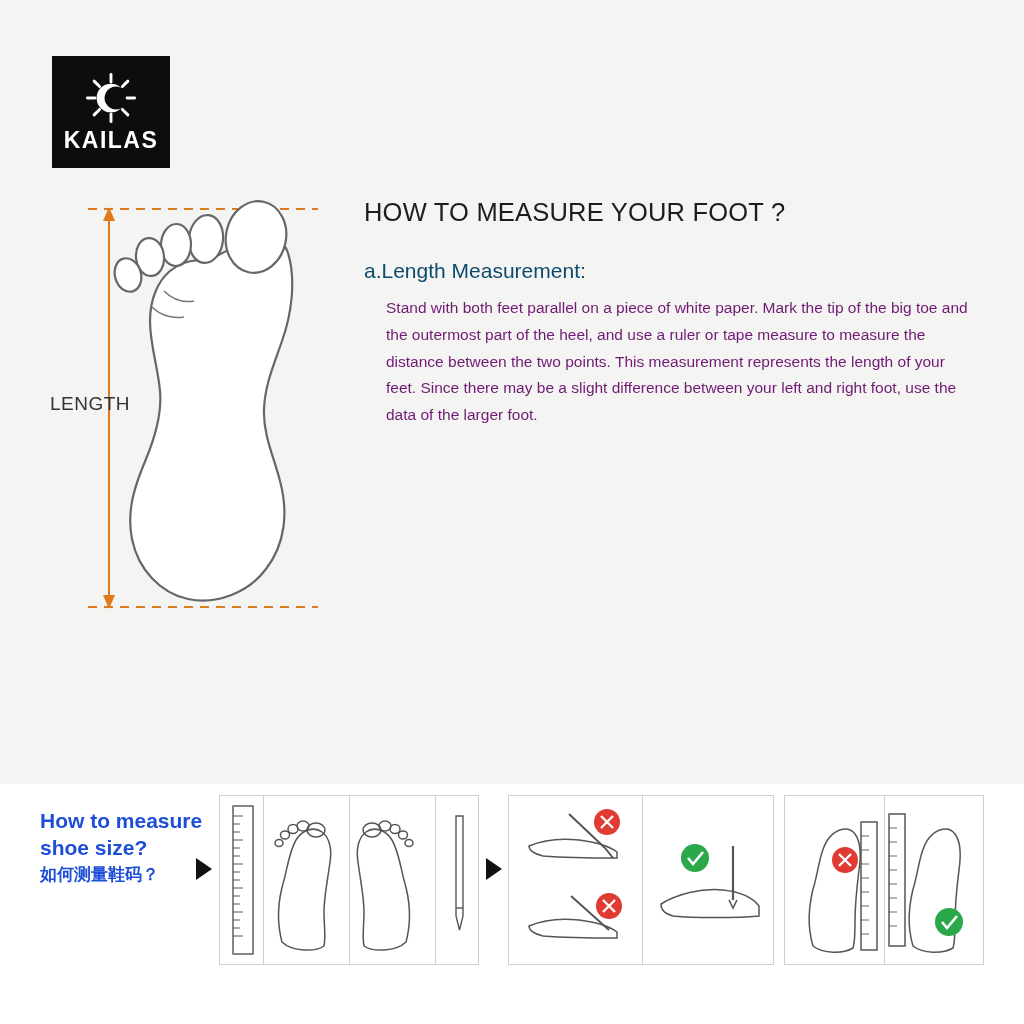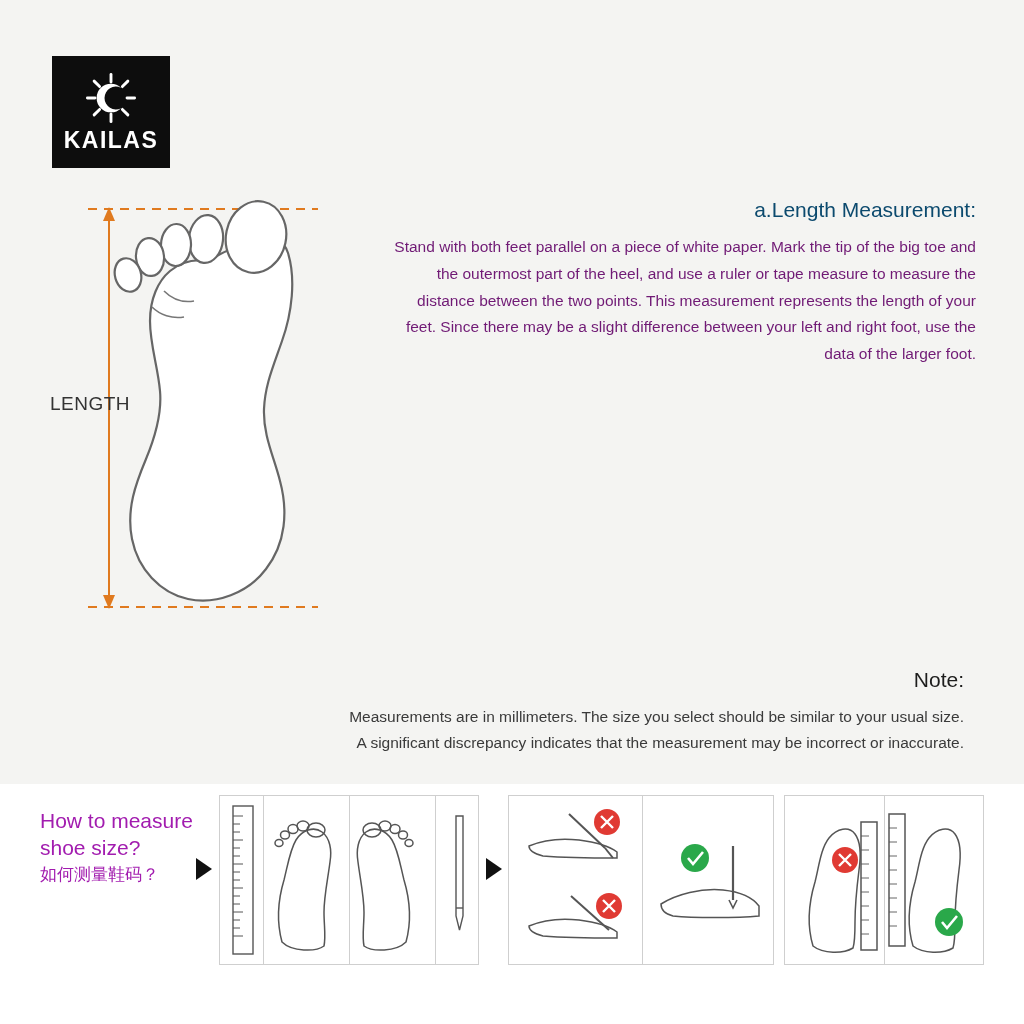--- a/index.html
+++ b/index.html
@@ -23,21 +23,20 @@
   }
 
   
   .top-panel {
     position: absolute;
     left: 0;
     top: 0;
     width: 1024px;
     height: 784px;
     background: #f4f4f2;
-    text-align: right;
   }
 
   
   .logo-box {
     position: absolute;
     left: 52px;
     top: 56px;
     width: 118px;
     height: 112px;
     background: #0d0d0d;
@@ -133,23 +132,23 @@
     width: 1024px;
     height: 240px;
     background: #ffffff;
   }
   .bottom-title {
     position: absolute;
     left: 40px;
     top: 808px;
     width: 165px;
     font-size: 21px;
-    font-weight: normal;
+    font-weight: bold;
     line-height: 1.28;
-    color: #a21caf;
+    color: #1d4ed8;
   }
   .bottom-title .cn {
     display: block;
     font-size: 17px;
     margin-top: 2px;
   }
 
   .arrow {
     position: absolute;
     width: 0; height: 0;
@@ -237,31 +236,27 @@
         <ellipse cx="90" cy="62" rx="14" ry="19" transform="rotate(-6 90 62)" fill="#ffffff" stroke="#666666" stroke-width="2.2"></ellipse>
         <ellipse cx="68" cy="80" rx="13" ry="17" transform="rotate(-16 68 80)" fill="#ffffff" stroke="#666666" stroke-width="2.2"></ellipse>
 
         <path d="M104 96 C112 104 122 108 134 106" fill="none" stroke="#777" stroke-width="1.6"></path>
         <path d="M92 112 C100 120 112 124 124 122" fill="none" stroke="#777" stroke-width="1.6"></path>
       </svg>
     </div>
     <div class="length-label">LENGTH</div>
 
     <div class="text-col">
+      <h1 class="headline">HOW TO MEASURE YOUR FOOT ?</h1>
 
       <h2 class="sec-title">a.Length Measurement:</h2>
       <p class="sec-body">Stand with both feet parallel on a piece of white paper. Mark the tip of the big toe and the outermost part of the heel, and use a ruler or tape measure to measure the distance between the two points. This measurement represents the length of your feet. Since there may be a slight difference between your left and right foot, use the data of the larger foot.</p>
 
     </div>
 
-    <div class="note-wrap">
-      <div class="note-title">Note:</div>
-      <div class="note-line">Measurements are in millimeters. The size you select should be similar to your usual size.</div>
-      <div class="note-line">A significant discrepancy indicates that the measurement may be incorrect or inaccurate.</div>
-    </div>
   </div>
 
   <div class="bottom-strip"></div>
 
   <div class="bottom-title">
     <span>How to measure shoe size?</span>
     <span class="cn">如何测量鞋码？</span>
   </div>
 
   <div class="arrow a1"></div>

